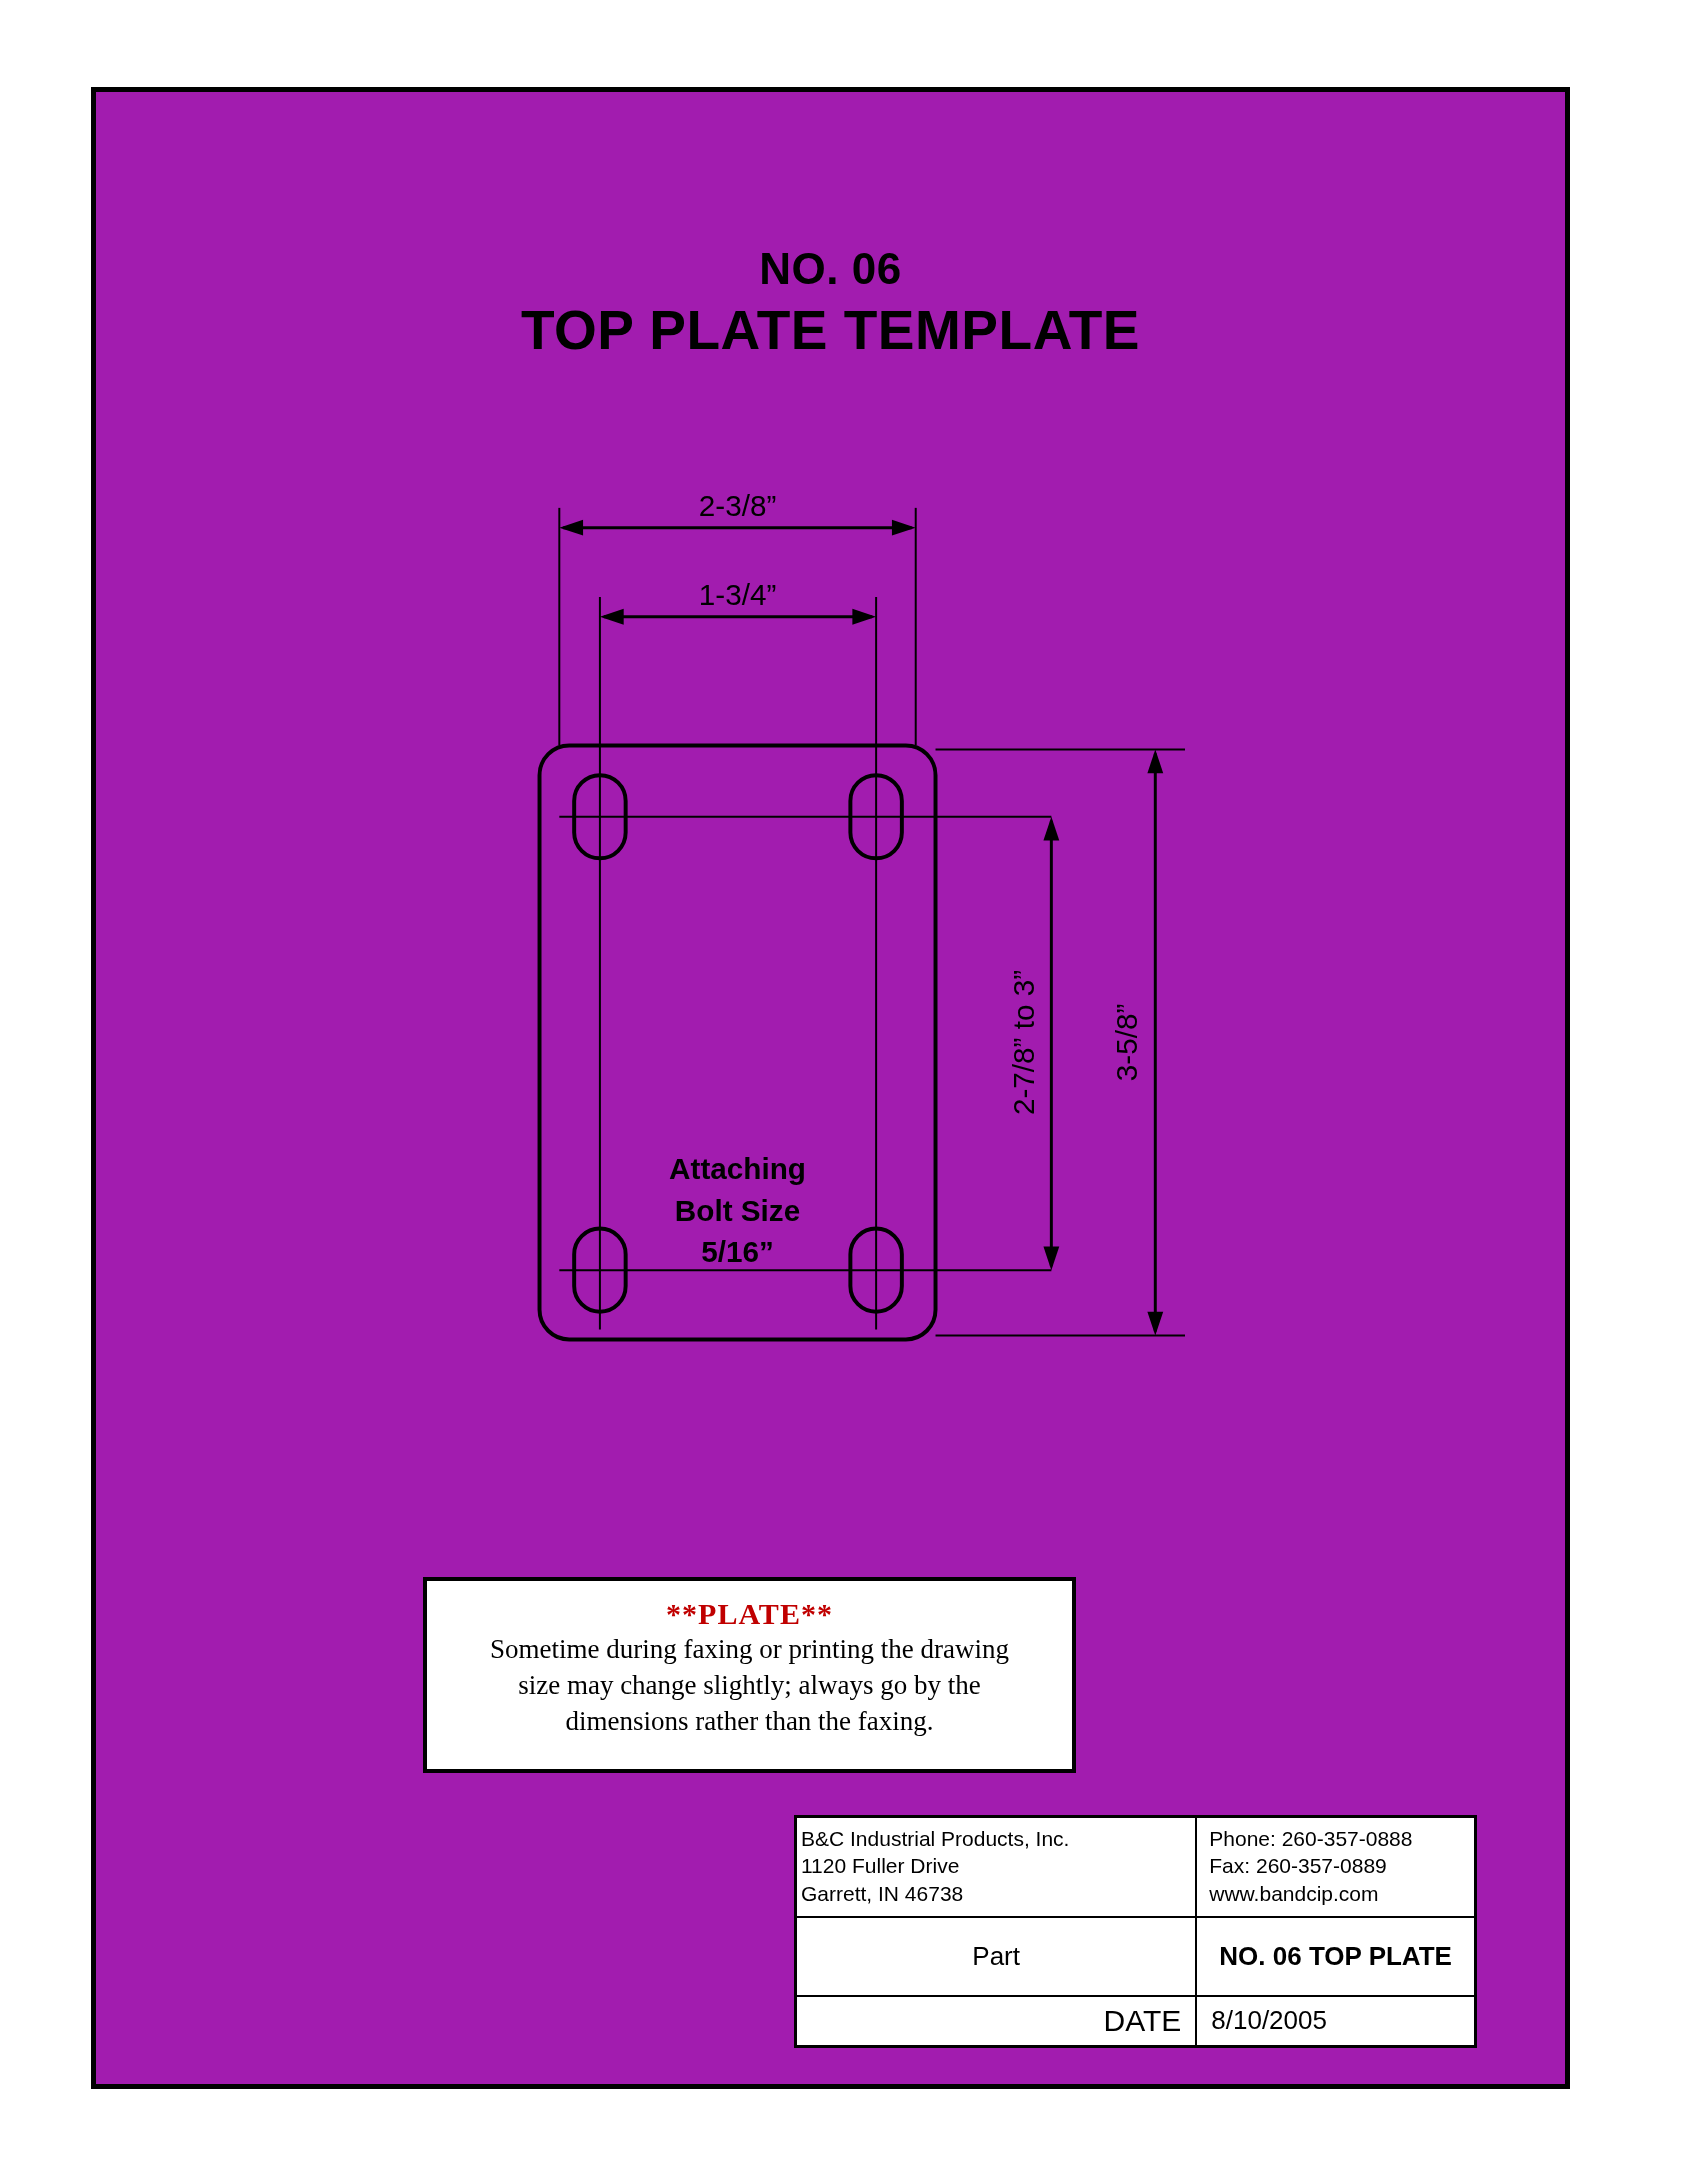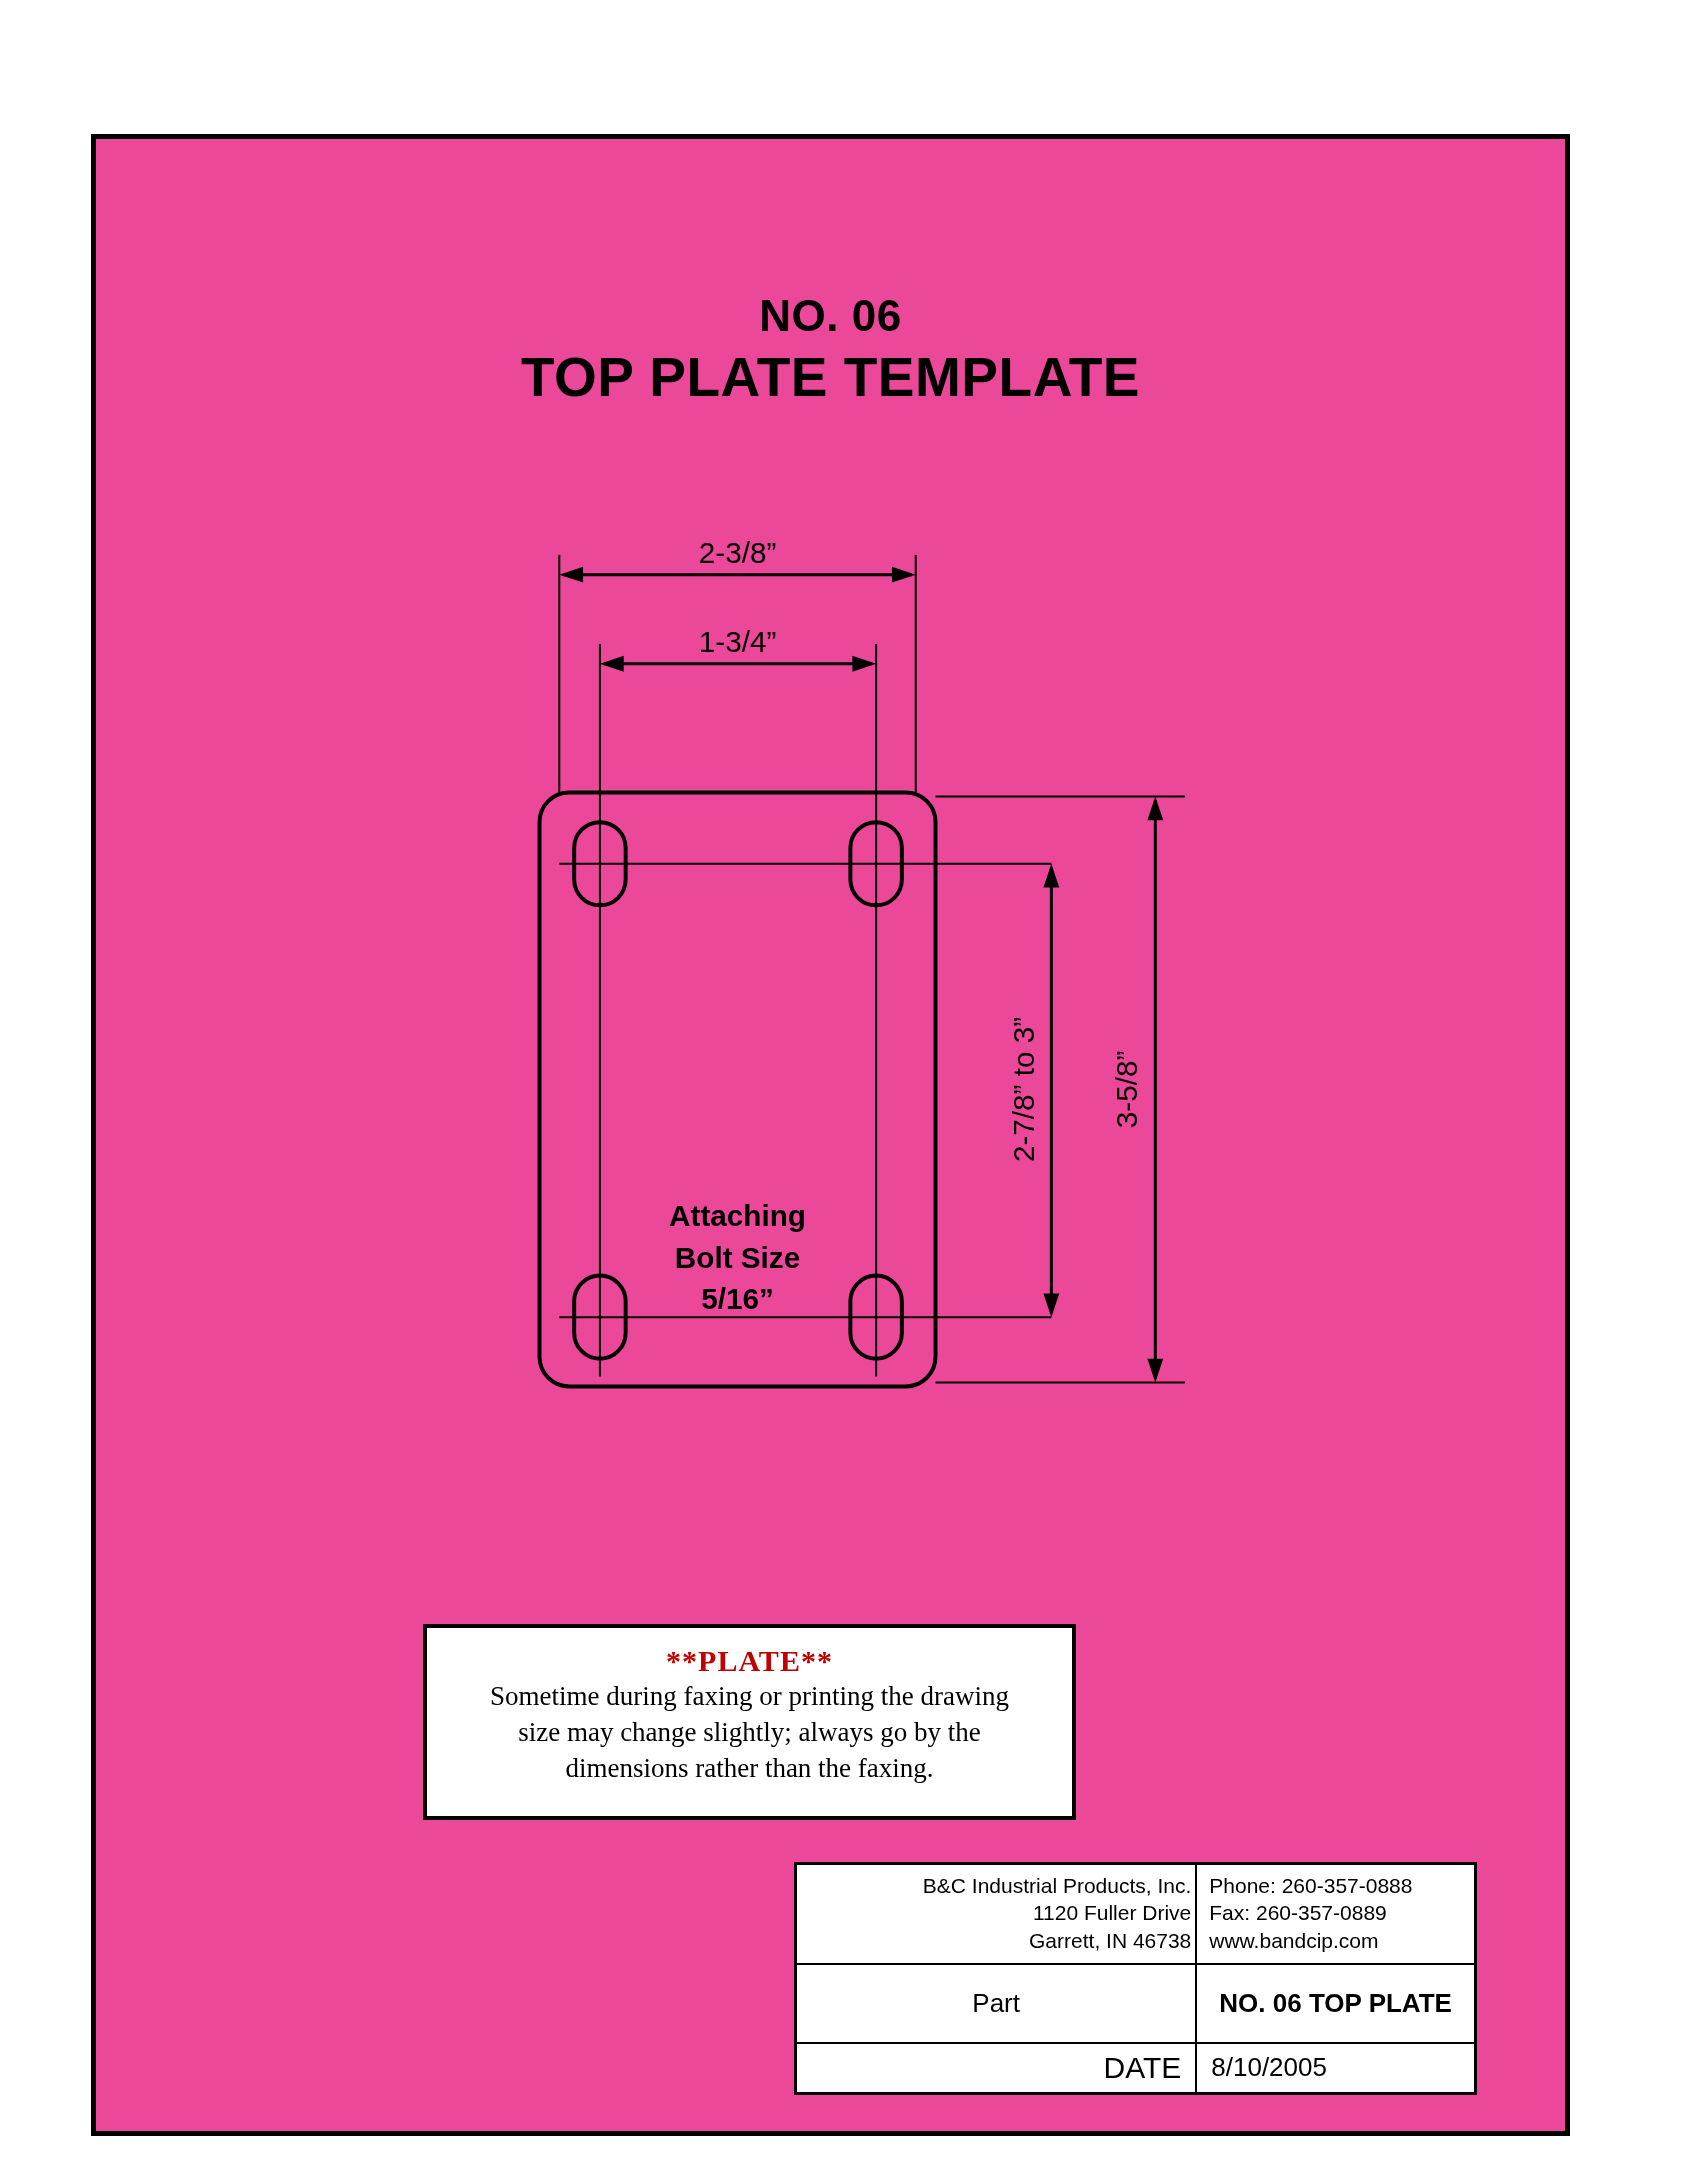--- a/index.html
+++ b/index.html
@@ -17,22 +17,21 @@
 
   
   #sheet {
     position: absolute;
     left: 91px;
     top: 87px;
     width: 1479px;
     height: 2002px;
     border: 5px solid #000;
     box-sizing: border-box;
-    background: #ec4899;
-    margin-top: 47px;
+    background: #a21caf;
   }
 
   
   #title-block {
     position: absolute;
     left: 0;
     top: 149px;
     width: 100%;
     text-align: center;
   }
@@ -107,21 +106,21 @@
     border-collapse: collapse;
     background: #fff;
   }
   #info-table td {
     border: 2px solid #000;
     padding: 0;
     vertical-align: middle;
   }
   .addr-cell {
     width: 327px;
-    text-align: right;
+    text-align: left;
     padding: 7px 4px 9px 4px !important;
     font-size: 21px;
     line-height: 1.3;
   }
   .contact-cell {
     text-align: left;
     padding: 7px 10px 9px 12px !important;
     font-size: 21px;
     line-height: 1.3;
   }

